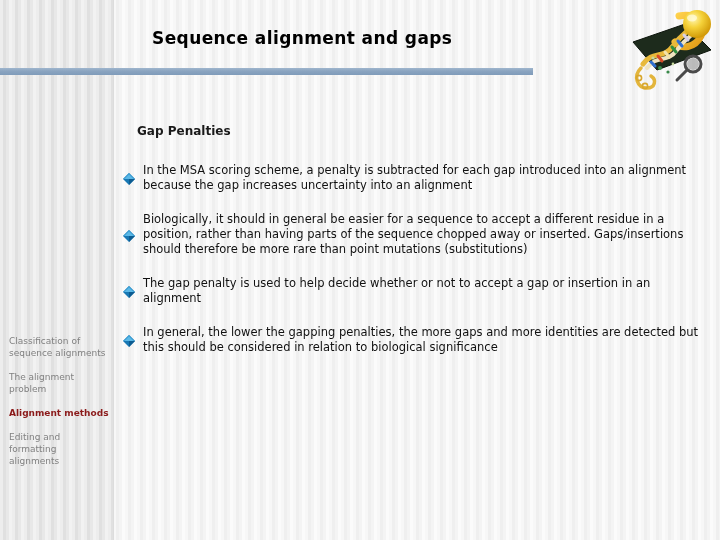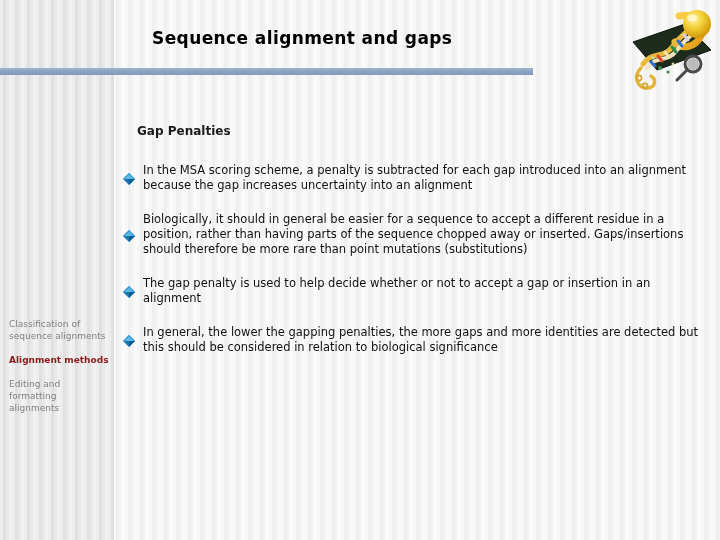--- a/index.html
+++ b/index.html
@@ -129,21 +129,21 @@
     font-size: 11.5px;
     line-height: 15px;
     color: #111111;
     font-family: "DejaVu Sans", sans-serif;
   }
 
   
   #sidebar-nav {
     position: absolute;
     left: 9px;
-    top: 318px;
+    top: 335px;
     width: 100px;
   }
   .nav-item {
     font-size: 9px;
     line-height: 12px;
     color: #808080;
     margin-bottom: 12px;
     font-family: "DejaVu Sans", sans-serif;
   }
   .nav-item.active {
@@ -223,20 +223,21 @@
         </svg>
       </span>
       <span class="bullet-text">In general, the lower the gapping penalties, the more gaps and more identities are detected but this should be considered in relation to biological significance</span>
     </div>
 
 
   </div>
 
   <div id="sidebar-nav">
     <div class="nav-item">Classification of sequence alignments</div>
+    <div class="nav-item">The alignment problem</div>
     <div class="nav-item active">Alignment methods</div>
     <div class="nav-item">Editing and formatting alignments</div>
   </div>
 
   <div id="clipart">
     <svg width="90" height="92" viewBox="0 0 90 92">
       <defs>
         <radialGradient id="sphereGrad" cx="38%" cy="32%" r="68%">
           <stop offset="0%" stop-color="#fff6b0"></stop>
           <stop offset="45%" stop-color="#f5d23a"></stop>

